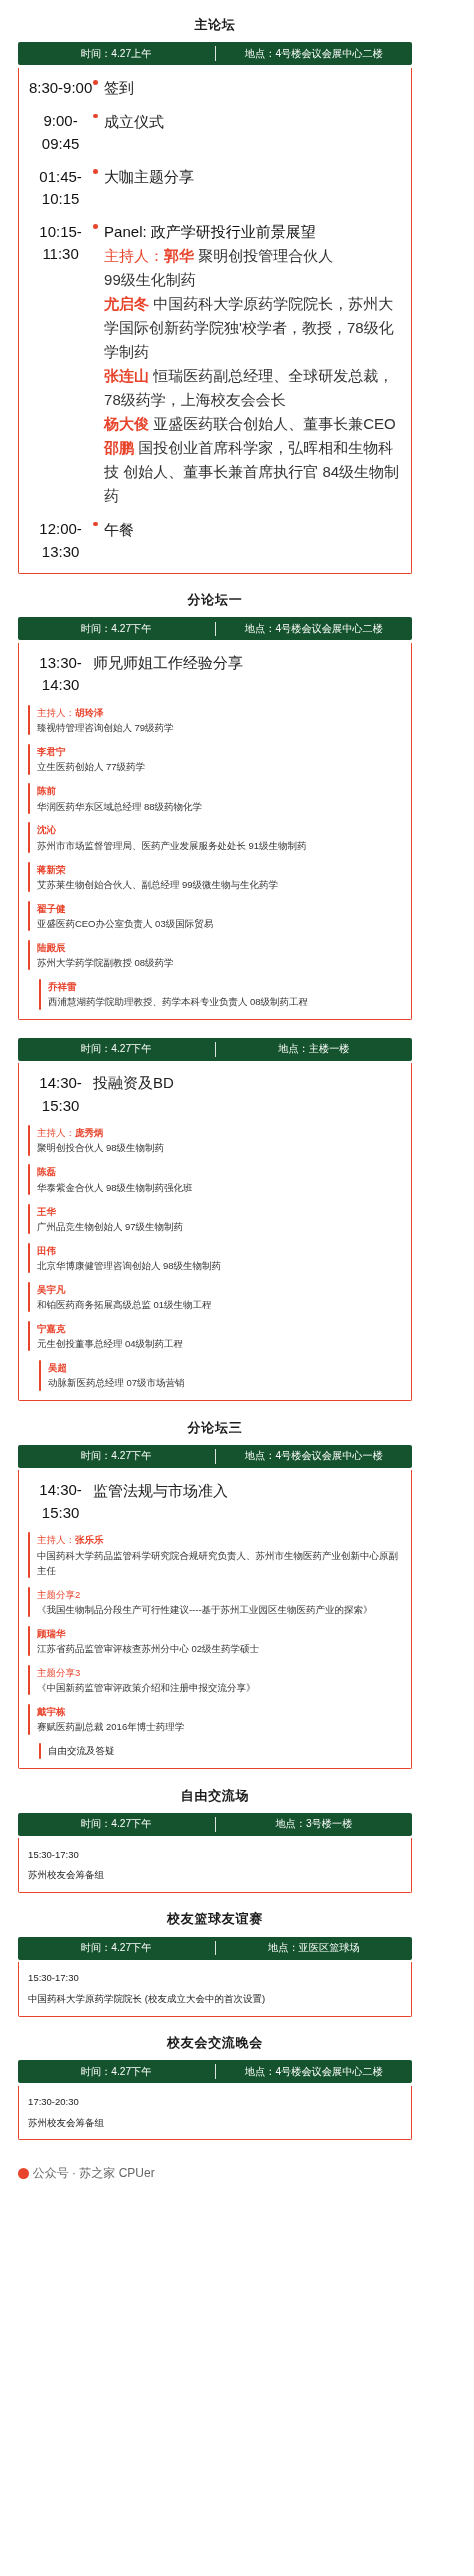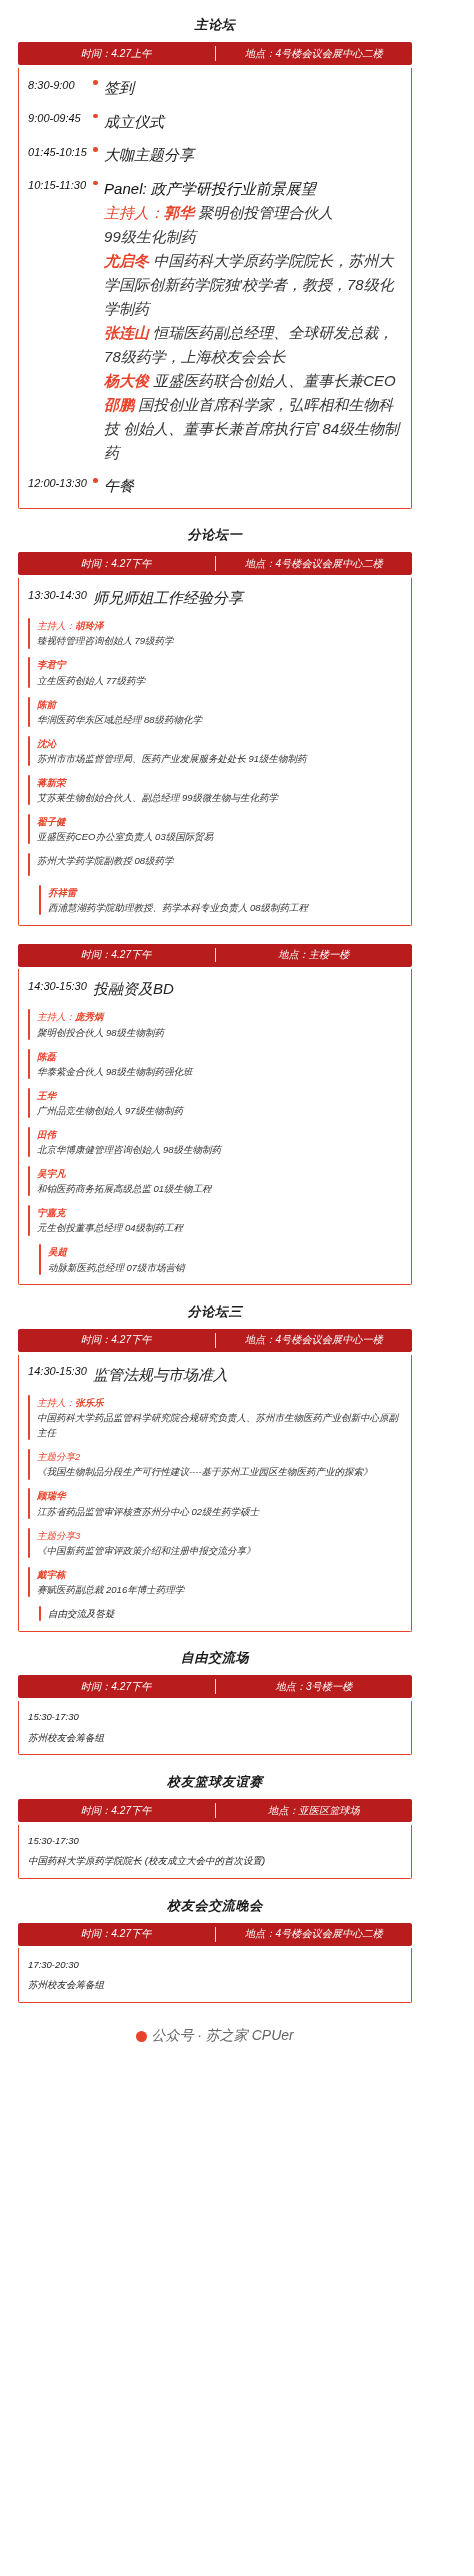--- a/index.html
+++ b/index.html
@@ -8,34 +8,33 @@
     background: #ffffff;
   }
   body {
     width: 474px;
     font-family: "Liberation Sans", "DejaVu Sans", sans-serif;
     color: #222;
   }
   .page {
     width: 430px;
     padding: 12.2px 17.6px 0 17.6px;
-    font-style: italic;
   }
   .section { margin-bottom: 17.6px; }
   .sec-title {
     text-align: center;
     font-size: 13px;
     font-weight: bold;
     color: #1a1a1a;
     letter-spacing: 0.7px;
     margin: 4.1px 0 8.1px 0;
   }
   .banner {
     display: flex;
-    background: #b91c1c;
+    background: #14532d;
     color: #fff;
     font-size: 10.2px;
     border-radius: 2px;
     overflow: hidden;
     height: 23px;
     align-items: stretch;
     margin-bottom: 2.7px;
   }
   .banner .cell {
     flex: 1;
@@ -59,24 +58,25 @@
   }
   .row {
     display: flex;
     align-items: flex-start;
     margin-bottom: 9.5px;
   }
   .row:last-child { margin-bottom: 0; }
   .time {
     width: 65px;
     flex: 0 0 65px;
-    font-size: 11px;
+    font-size: 15px;
     color: #111;
     line-height: 1.5;
     padding-top: 0.7px;
+    text-align: center;
   }
   .bullet {
     width: 11px;
     flex: 0 0 11px;
     padding-top: 4.1px;
   }
   .bullet i {
     display: block;
     width: 4.7px; height: 4.7px;
     background: #e8442c;
@@ -120,22 +120,22 @@
   .simple-row {
     display: flex;
     align-items: flex-start;
     font-size: 9.5px;
     line-height: 1.6;
   }
   .simple-row .time { width: 65px; flex: 0 0 65px; }
   .footer {
     margin-top: 9.5px;
     padding: 6.8px 0 9.5px 0;
-    text-align: center;
-    font-size: 14px;
+    text-align: left;
+    font-size: 12px;
     color: #666;
   }
   .footer .fw {
     display: inline-flex;
     align-items: center;
     gap: 4.1px;
   }
   .footer .avatar {
     width: 11px; height: 11px;
     border-radius: 50%;
@@ -270,20 +270,21 @@
       <div class="bar-item">
         <div class="bar"></div>
         <div class="bar-text">
           <div><span class="name-red">翟子健</span></div>
           <div class="desc">亚盛医药CEO办公室负责人 03级国际贸易</div>
         </div>
       </div>
       <div class="bar-item">
         <div class="bar"></div>
         <div class="bar-text">
+          <div><span class="name-red">陆殿辰</span></div>
           <div class="desc">苏州大学药学院副教授 08级药学</div>
         </div>
       </div>
       <div class="bar-item">
         <div class="bar"></div>
         <div class="bar-text">
           <div><span class="name-red">乔祥雷</span></div>
           <div class="desc">西浦慧湖药学院助理教授、药学本科专业负责人 08级制药工程</div>
         </div>
       </div>

